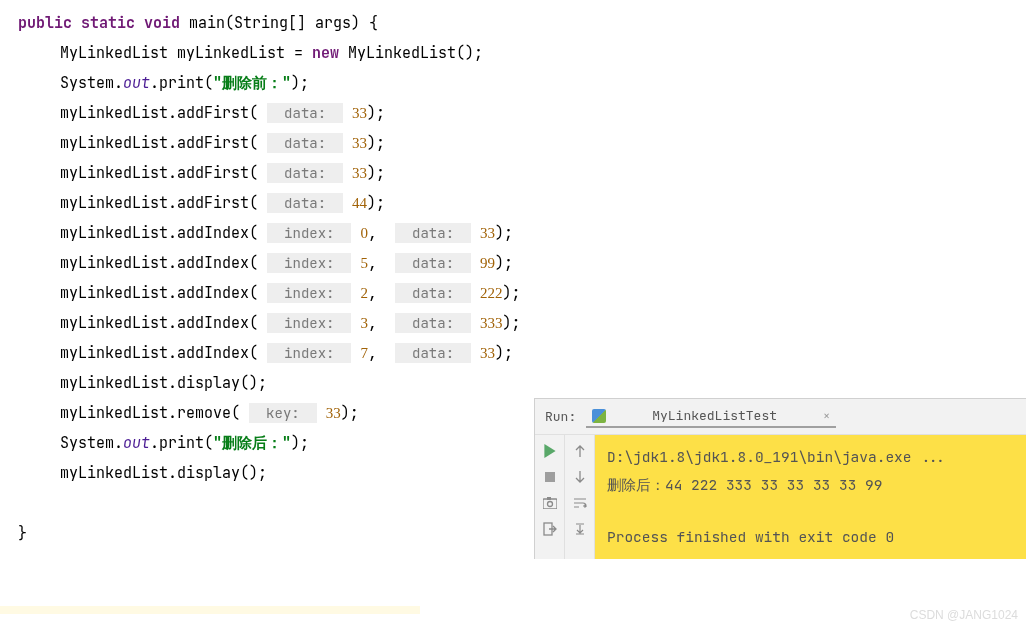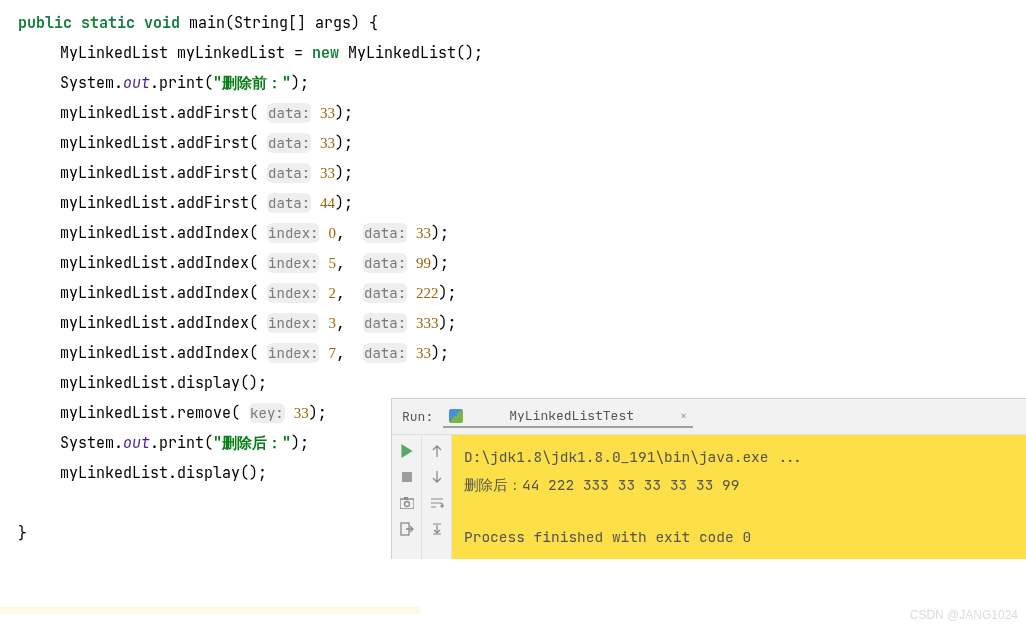--- a/index.html
+++ b/index.html
@@ -11,43 +11,43 @@
   width: 1026px;
   height: 626px;
   position: relative;
   overflow: hidden;
 }
 .editor {
   padding: 8px 0 0 18px;
   line-height: 30px;
 }
 .code-line { white-space: pre; }
-.kw { color: #15803d; font-weight: bold; }
+.kw { color: #701a75; font-weight: bold; }
 .type { color: #000000; }
 .ident { color: #000000; }
 .method { color: #000000; }
 .field-static { color: #4c1d95; font-style: italic; }
 .string { color: #067d17; font-weight: bold; }
 .num { color: #a16207; font-family: Liberation Serif, serif; }
 .punct { color: #000000; }
 .hint {
   background: #eeeeee;
   color: #7a7a7a;
-  border-radius: 6px;
-  padding: 1px 1px;
+  border-radius: 0;
+  padding: 1px 17px;
   font-size: 14px;
 }
 .indent1 { padding-left: 42px; }
 .brace-end { padding-left: 0px; }
 
 .run-panel {
   position: absolute;
   right: 0;
   top: 398px;
-  width: 635px;
+  width: 492px;
   border-top: 1px solid #d0d0d0;
   border-left: 1px solid #d0d0d0;
   background: #f2f2f2;
 }
 .run-header {
   display: flex;
   align-items: center;
   padding: 6px 10px;
   font-size: 13px;
   color: #555;

